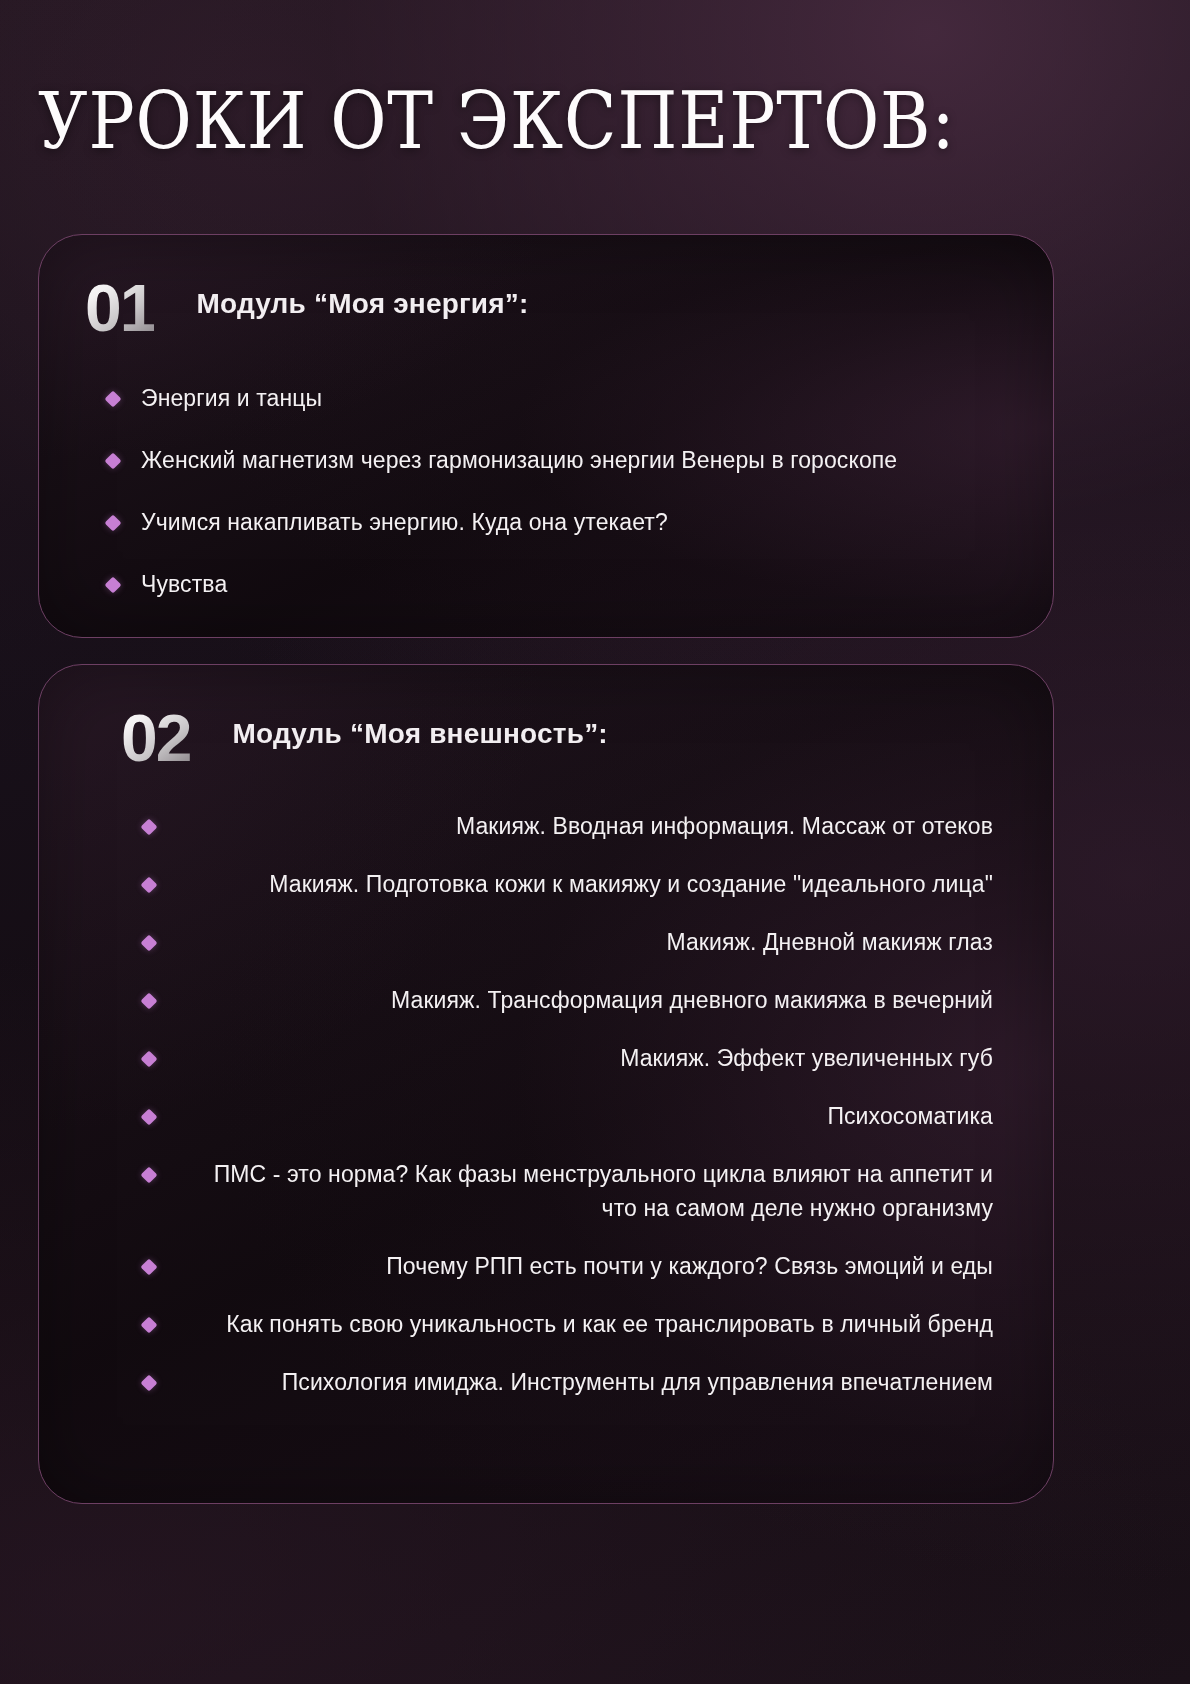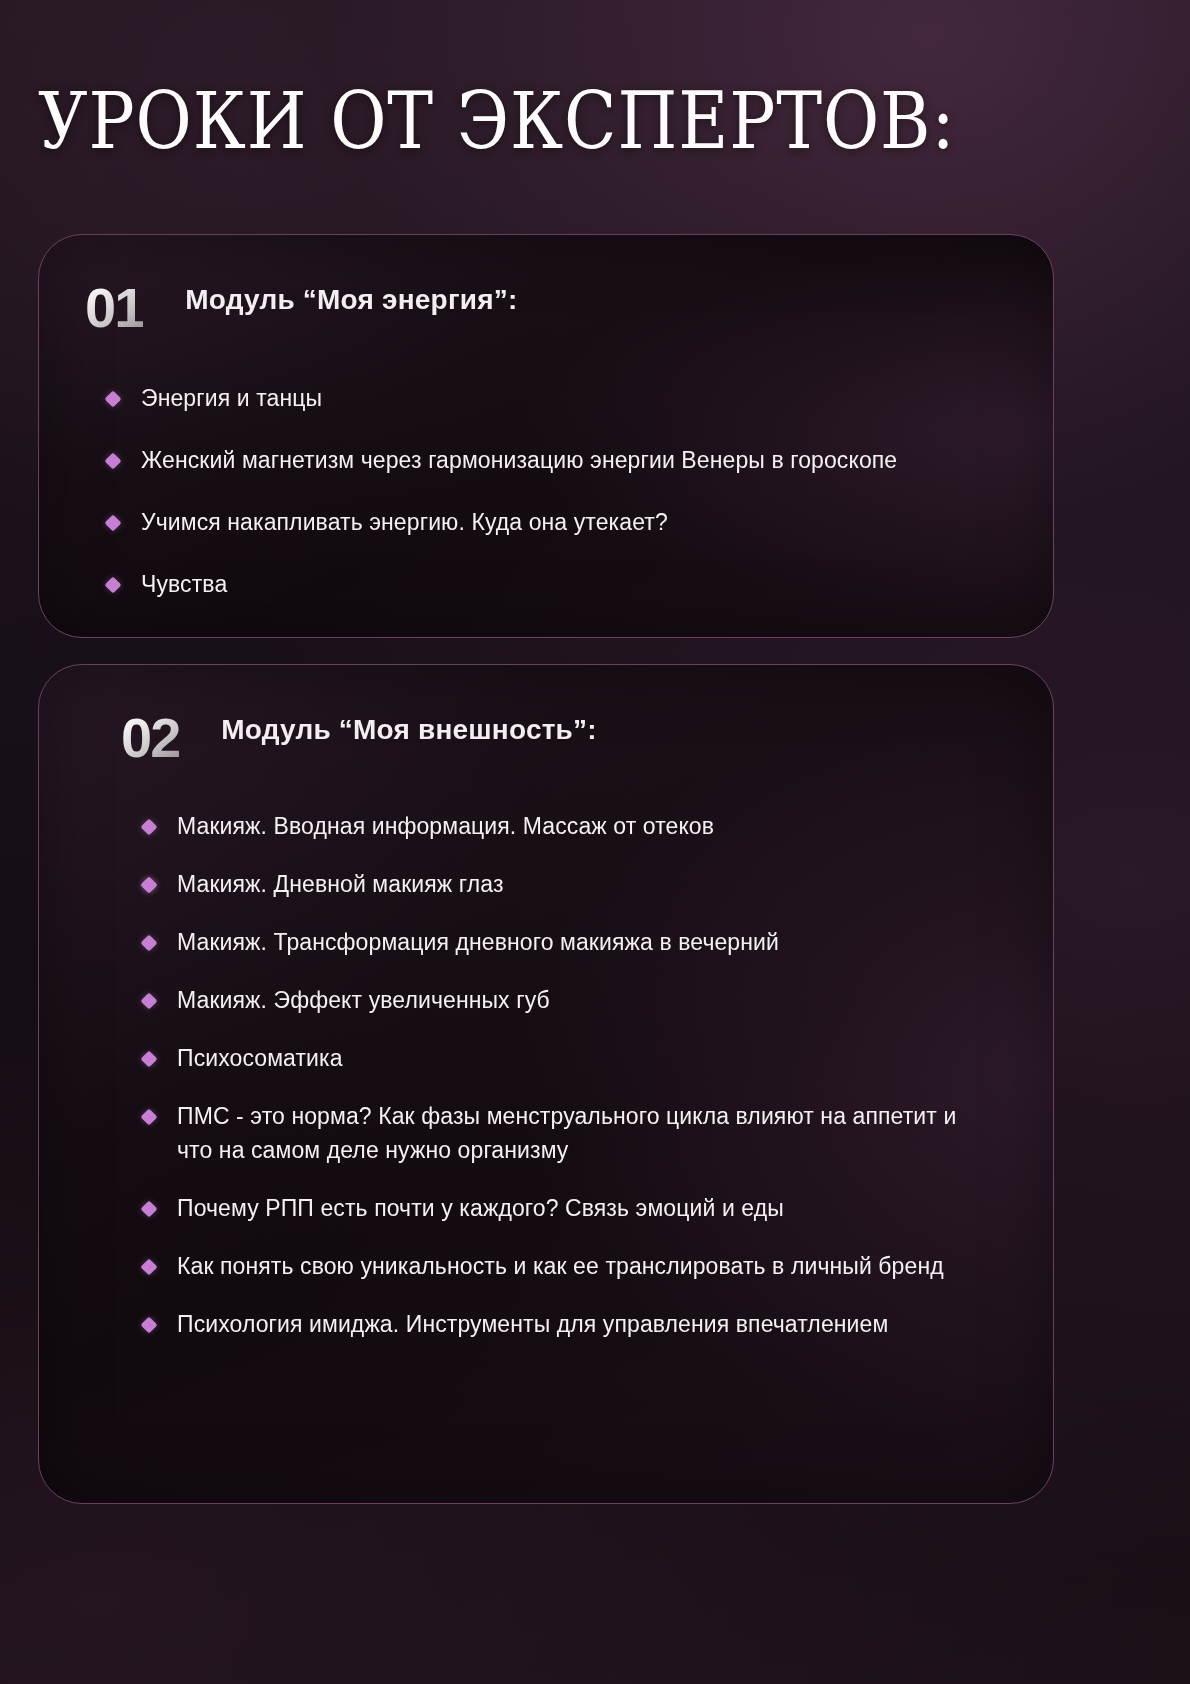--- a/index.html
+++ b/index.html
@@ -75,21 +75,21 @@
     position:relative;
     display:flex;
     align-items:baseline;
     padding-left:46px;
     padding-top:30px;
   }
 
   .module-number {
     font-family:"Liberation Sans", sans-serif;
     font-weight:700;
-    font-size:56px;
+    font-size:66px;
     line-height:86px;
     letter-spacing:-2px;
     background:linear-gradient(145deg, #ffffff 0%, #f3f1f2 28%, #c9c6c8 58%, #9a9599 82%, #7e787d 100%);
     -webkit-background-clip:text;
     background-clip:text;
     color:transparent;
     text-align:right;
     -webkit-text-fill-color:transparent;
   }
 
@@ -119,21 +119,21 @@
     position:relative;
     padding-left:36px;
     margin-bottom:28px;
     font-size:23px;
     line-height:34px;
     font-weight:400;
     color:#f4f1f3;
     letter-spacing:0.1px;
   }
 
-  #card-2 .bullet-item { margin-bottom:24px; }
+  #card-2 .bullet-item { margin-bottom:24px;text-align:right; }
 
   .bullet-marker {
     position:absolute;
     left:2px;
     top:12px;
     width:12px;
     height:12px;
     background:#c77fd4;
     transform:rotate(45deg);
     border-radius:2px;
@@ -164,21 +164,21 @@
       </ul>
   </section>
 
   <section class="card" id="card-2">
     <div class="card-head">
       <span class="module-number">02</span>
       <span class="module-title">Модуль “Моя внешность”:</span>
     </div>
     <ul class="bullet-list" id="list-2">
         <li class="bullet-item"><span class="bullet-marker"></span><span class="bullet-text">Макияж. Вводная информация. Массаж от отеков</span></li>
-        <li class="bullet-item"><span class="bullet-marker"></span></li>
+        <li class="bullet-item"><span class="bullet-marker"></span><span class="bullet-text">Макияж. Подготовка кожи к макияжу и создание "идеального лица"</span></li>
         <li class="bullet-item"><span class="bullet-marker"></span><span class="bullet-text">Макияж. Дневной макияж глаз</span></li>
         <li class="bullet-item"><span class="bullet-marker"></span><span class="bullet-text">Макияж. Трансформация дневного макияжа в вечерний</span></li>
         <li class="bullet-item"><span class="bullet-marker"></span><span class="bullet-text">Макияж. Эффект увеличенных губ</span></li>
         <li class="bullet-item"><span class="bullet-marker"></span><span class="bullet-text">Психосоматика</span></li>
         <li class="bullet-item"><span class="bullet-marker"></span><span class="bullet-text">ПМС - это норма? Как фазы менструального цикла влияют на аппетит и что на самом деле нужно организму</span></li>
         <li class="bullet-item"><span class="bullet-marker"></span><span class="bullet-text">Почему РПП есть почти у каждого? Связь эмоций и еды</span></li>
         <li class="bullet-item"><span class="bullet-marker"></span><span class="bullet-text">Как понять свою уникальность и как ее транслировать в личный бренд</span></li>
         <li class="bullet-item"><span class="bullet-marker"></span><span class="bullet-text">Психология имиджа. Инструменты для управления впечатлением</span></li>
       </ul>
   </section>

